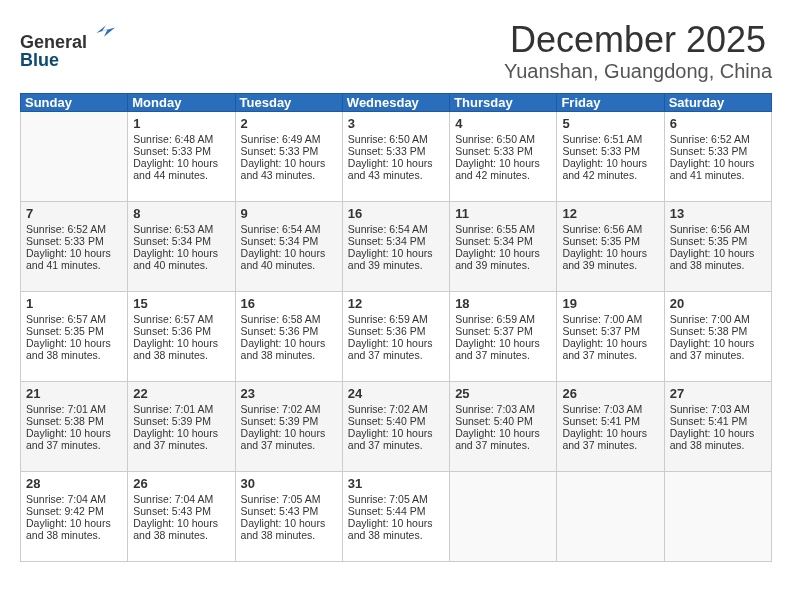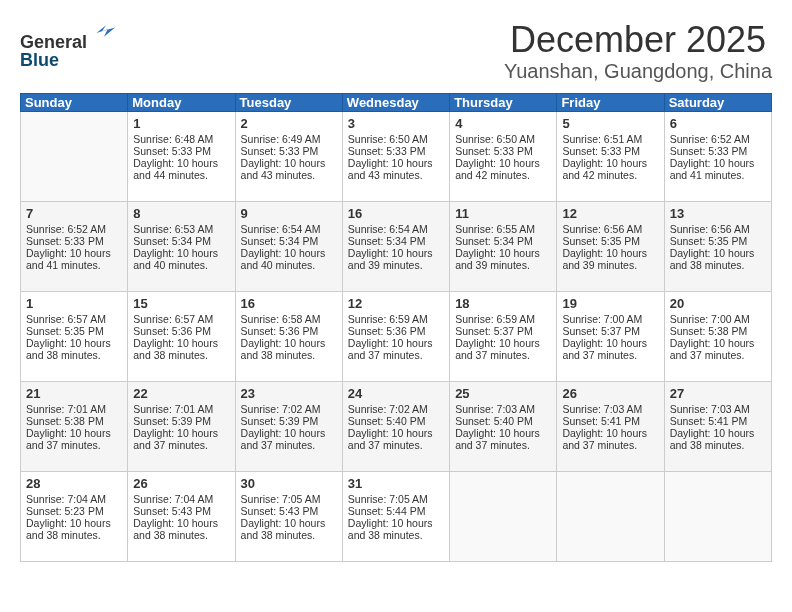--- a/index.html
+++ b/index.html
@@ -314,21 +314,21 @@
           <div>Sunrise: 7:03 AM</div>
           <div>Sunset: 5:41 PM</div>
           <div>Daylight: 10 hours</div>
           <div>and 38 minutes.</div>
         </td>
       </tr>
       <tr>
         <td>
           <span class="day-num">28</span>
           <div>Sunrise: 7:04 AM</div>
-          <div>Sunset: 5:23 PM</div>
+          <div>Sunset: 9:42 PM</div>
           <div>Daylight: 10 hours</div>
           <div>and 38 minutes.</div>
         </td>
         <td>
           <span class="day-num">26</span>
           <div>Sunrise: 7:04 AM</div>
           <div>Sunset: 5:43 PM</div>
           <div>Daylight: 10 hours</div>
           <div>and 38 minutes.</div>
         </td>

